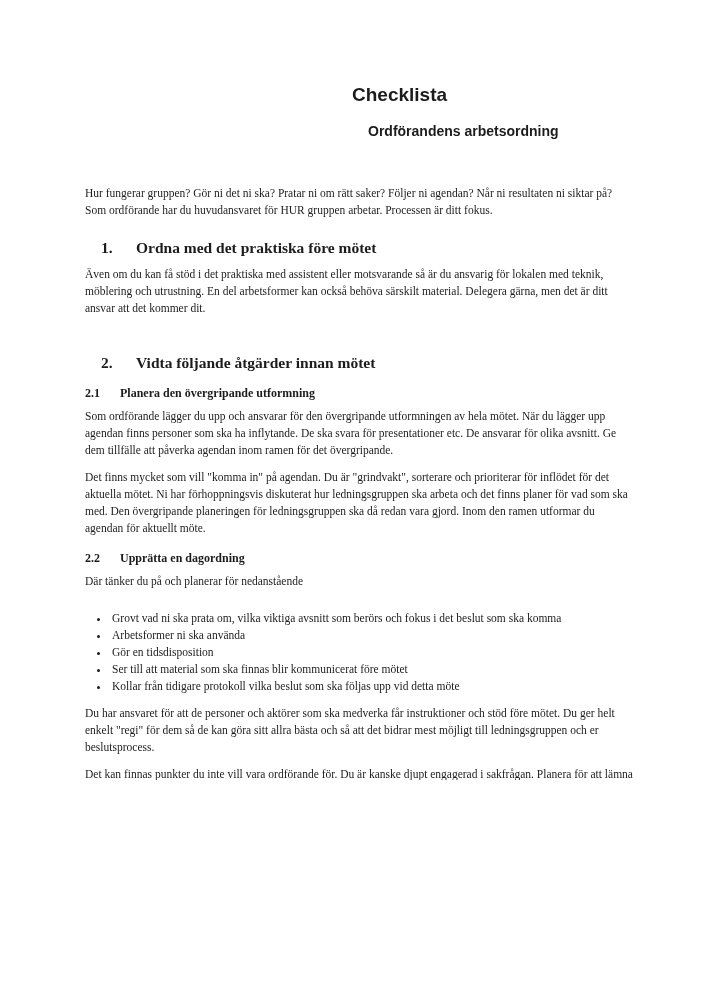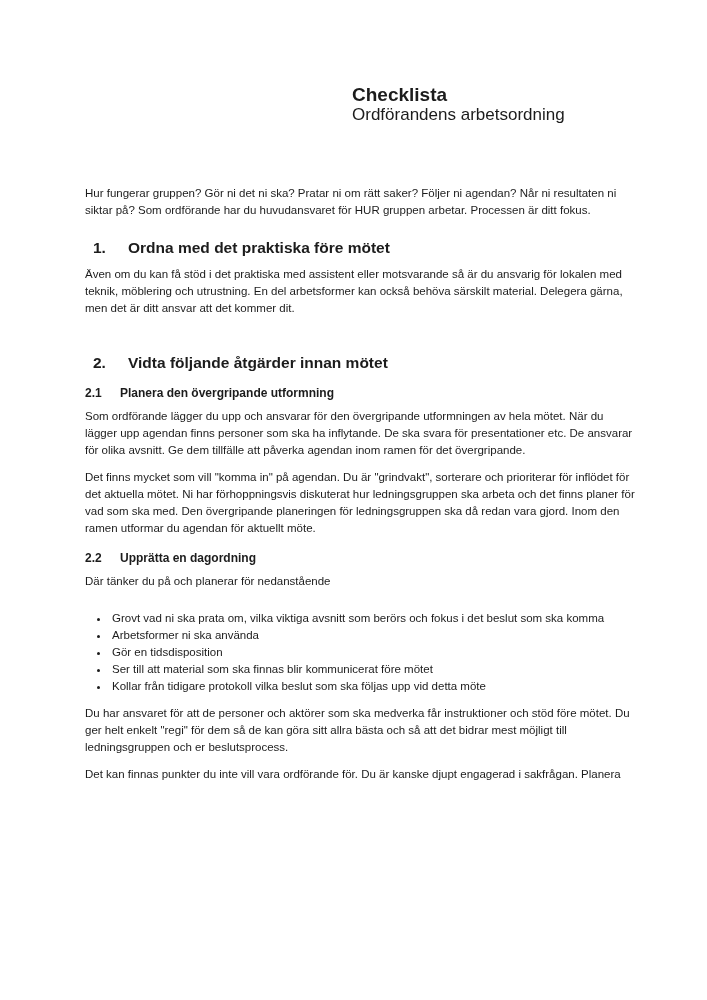--- a/index.html
+++ b/index.html
@@ -22,42 +22,43 @@
     left: 352px;
     top: 84px;
   }
   .doc-title {
     font-size: 19px;
     font-weight: bold;
     line-height: 22px;
     margin: 0;
   }
   .doc-subtitle {
-    font-size: 17px;
-    font-weight: normal;
+    font-size: 14px;
+    font-weight: bold;
     line-height: 18px;
-    margin: 0;
+    margin: 16px;
   }
   
   .doc-body {
     position: absolute;
     left: 85px;
     top: 185px;
     width: 550px;
     font-size: 11.5px;
     line-height: 17px;
+    font-family: Liberation Serif, serif;
   }
   .doc-body p {
     margin: 0 0 10px 0;
   }
   .h-main {
     font-size: 15.5px;
     font-weight: bold;
     line-height: 19px;
-    margin: 19px 0 9px 8px;
+    margin: 19px 0 9px 16px;
   }
   .h-sub {
     font-size: 12px;
     font-weight: bold;
     line-height: 15px;
     margin: 14px 0 7px 0;
   }
   .h-num {
     display: inline-block;
     width: 35px;

